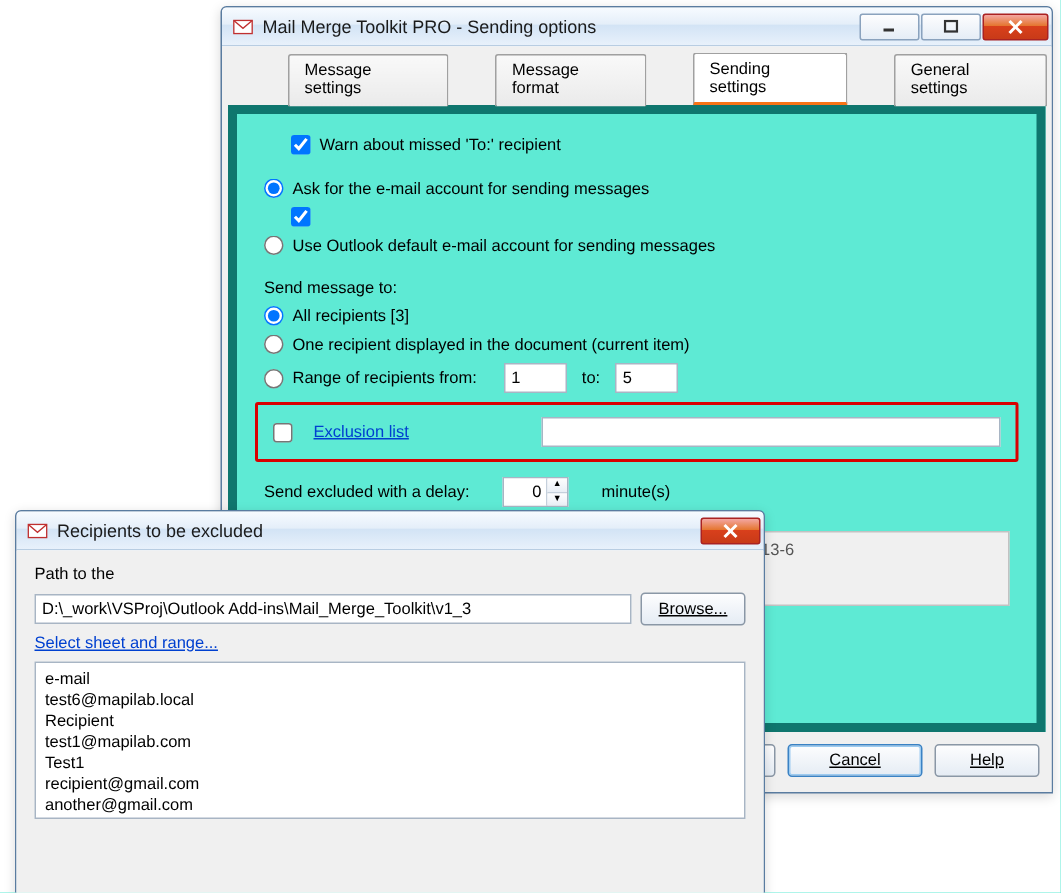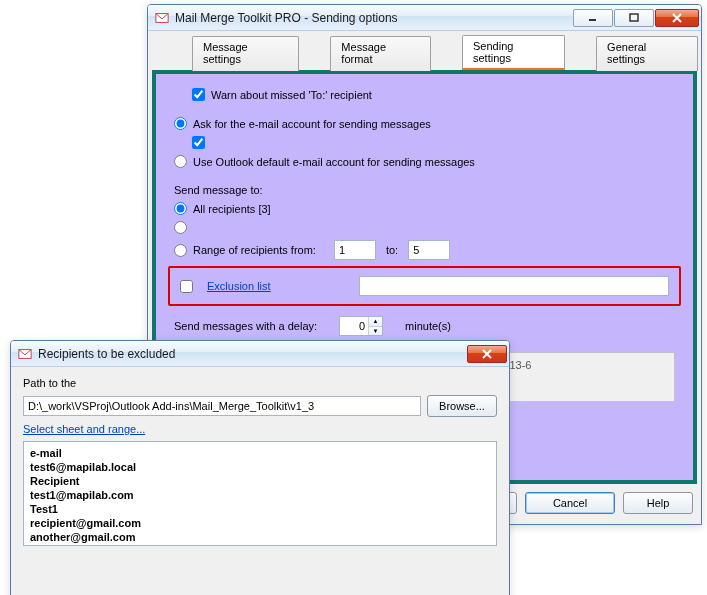--- a/index.html
+++ b/index.html
@@ -89,22 +89,22 @@
     margin-left: 32px;
   }
   .tab.active {
     background: #fff;
     top: 0;
     padding-bottom: 4px;
     z-index: 3;
     border-bottom: 2px solid #f97316;
   }
   .tab-panel {
-    border: 4px solid #0f766e;
-    background: #c4b5fd;
+    border: 6px solid #0f766e;
+    background: #5eead4;
     padding: 14px 18px 12px 18px;
     position: relative;
     margin-top: 0;
   }
   .row { display: flex; align-items: center; margin-bottom: 6px; }
   .row.indent { margin-left: 18px; }
   input[type=checkbox], input[type=radio] {
     margin: 0 6px 0 0;
     width: 13px; height: 13px;
   }
@@ -181,20 +181,21 @@
     min-width: 70px;
     padding: 0 10px;
     border: 1px solid #8a97a6;
     border-radius: 3px;
     background: linear-gradient(to bottom, #fdfdfe, #e5ecf4);
     font-size: 11px;
     cursor: default;
     display: inline-flex;
     align-items: center;
     justify-content: center;
+    text-decoration: underline;
   }
   .btn.primary {
     border-color: #3a82c4;
     box-shadow: 0 0 0 1px #9dcbf0 inset;
   }
   .footer-btns {
     display: flex;
     justify-content: flex-end;
     gap: 8px;
     padding: 8px 4px 10px 4px;
@@ -210,21 +211,20 @@
     font-size: 11px;
   }
   .textarea-box {
     border: 1px solid #a8b5c4;
     background: #fff;
     padding: 4px 6px;
     font-size: 11px;
     line-height: 14px;
     height: 105px;
     overflow: hidden;
-    font-weight: bold;
   }
   
   #main-window {
     left: 147px;
     top: 4px;
     width: 555px;
   }
   
   #dialog {
     left: 10px;
@@ -309,39 +309,40 @@
 
       <div class="row">
         <span>Send message to:</span>
       </div>
       <div class="row">
         <input type="radio" checked="" style="">
         <span>All recipients [3]</span>
       </div>
       <div class="row">
         <input type="radio" style="">
+        <span>One recipient displayed in the document (current item)</span>
       </div>
       <div class="row">
         <input type="radio" style="">
         <span>Range of recipients from:</span>
         <span style="width:18px"></span>
         <input class="num-input" value="1" style="">
         <span style="margin:0 10px">to:</span>
         <input class="num-input" value="5" style="">
       </div>
 
       <div class="highlight-box">
         <input type="checkbox" style="">
         <span class="link">Exclusion list</span>
         <span style="width:72px"></span>
         <input class="wide-input" value="" style="">
       </div>
 
       <div class="row" style="align-items:center;gap:22px;">
-        <span>Send messages with a delay:</span>
+        <span>Send excluded with a delay:</span>
         <div class="spinner">
           <input value="0" style="">
           <div class="arrows">
             <span>▲</span>
             <span>▼</span>
           </div>
         </div>
         <span>minute(s)</span>
       </div>
 

